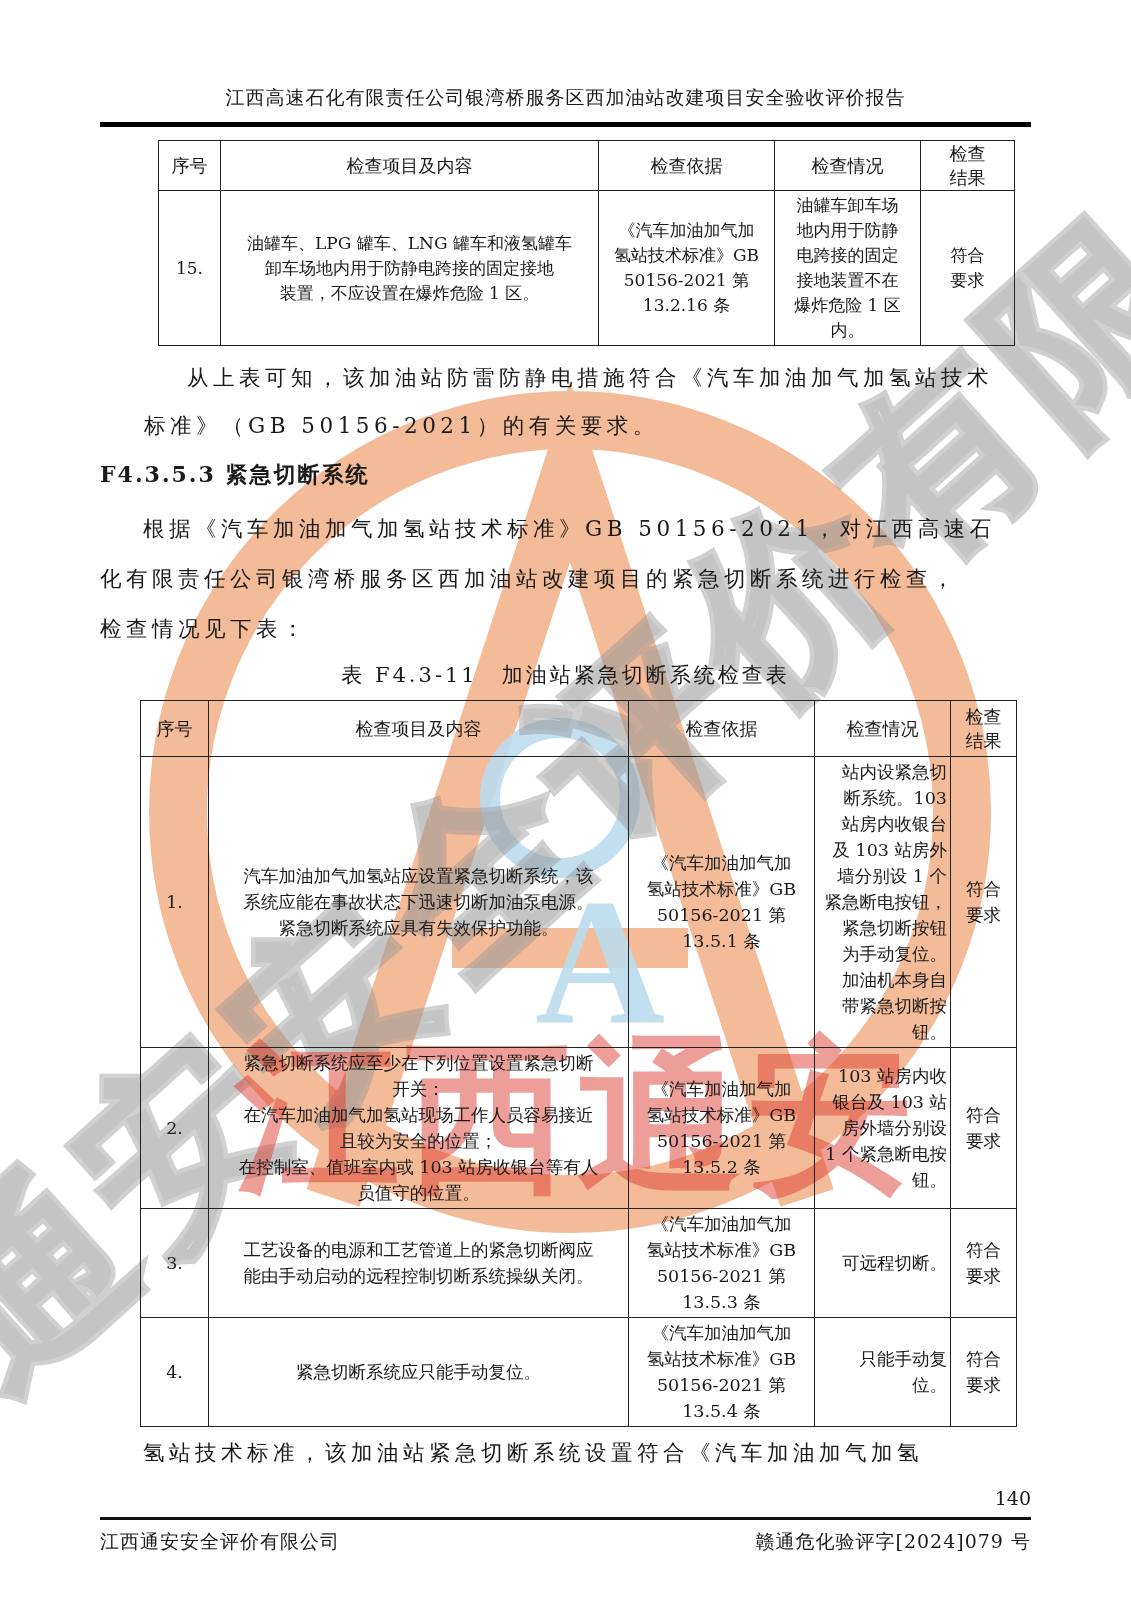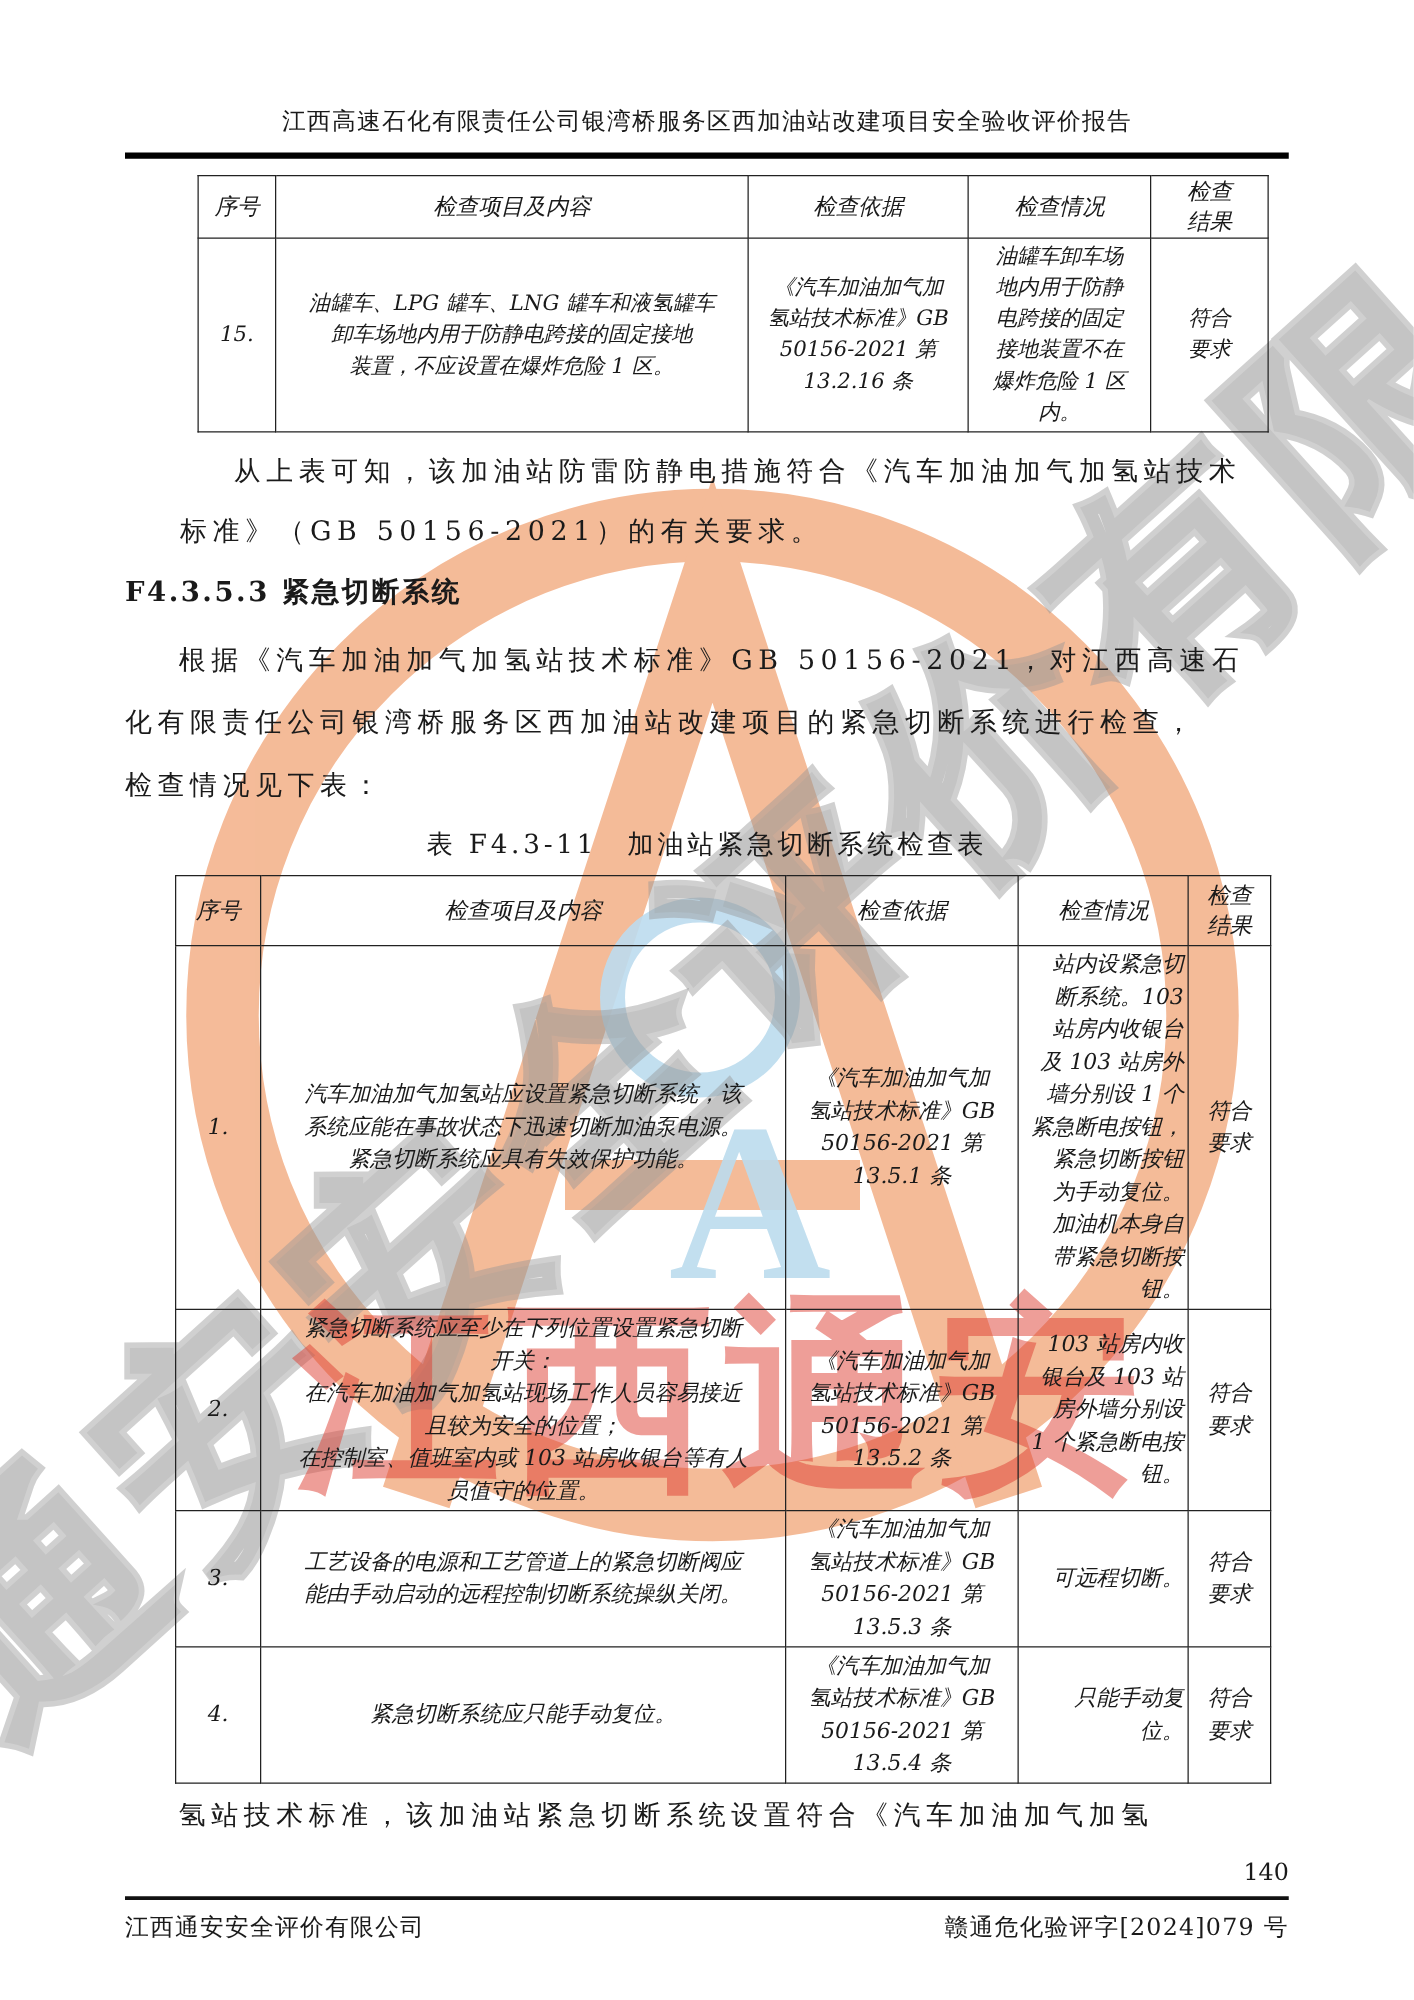--- a/index.html
+++ b/index.html
@@ -29,21 +29,21 @@
     white-space:nowrap;
     color:rgba(222,62,50,0.5);
   }
   
   .content { position:absolute; inset:0; z-index:2; padding:84px 100px 0 100px; }
   .doc-title {
     text-align:center; font-size:19px; letter-spacing:1px;
     padding-bottom:12px; border-bottom:5px solid #000000;
     line-height:26px;
   }
-  table { border-collapse:collapse; table-layout:fixed;font-style:italic; }
+  table { border-collapse:collapse; table-layout:fixed; }
   th,td {
     border:1.5px solid #222;
     text-align:center; vertical-align:middle;
     white-space:pre-line;
     font-weight:normal;
   }
   .t1 { width:856px; margin:13px 0 0 58px; }
   .t1 th { height:50px; font-size:18px; line-height:24px; }
   .t1 td { font-size:17px; line-height:25px; padding:2px 5px; height:155px; }
   .t2 { width:876px; margin:10px 0 0 40px; }

